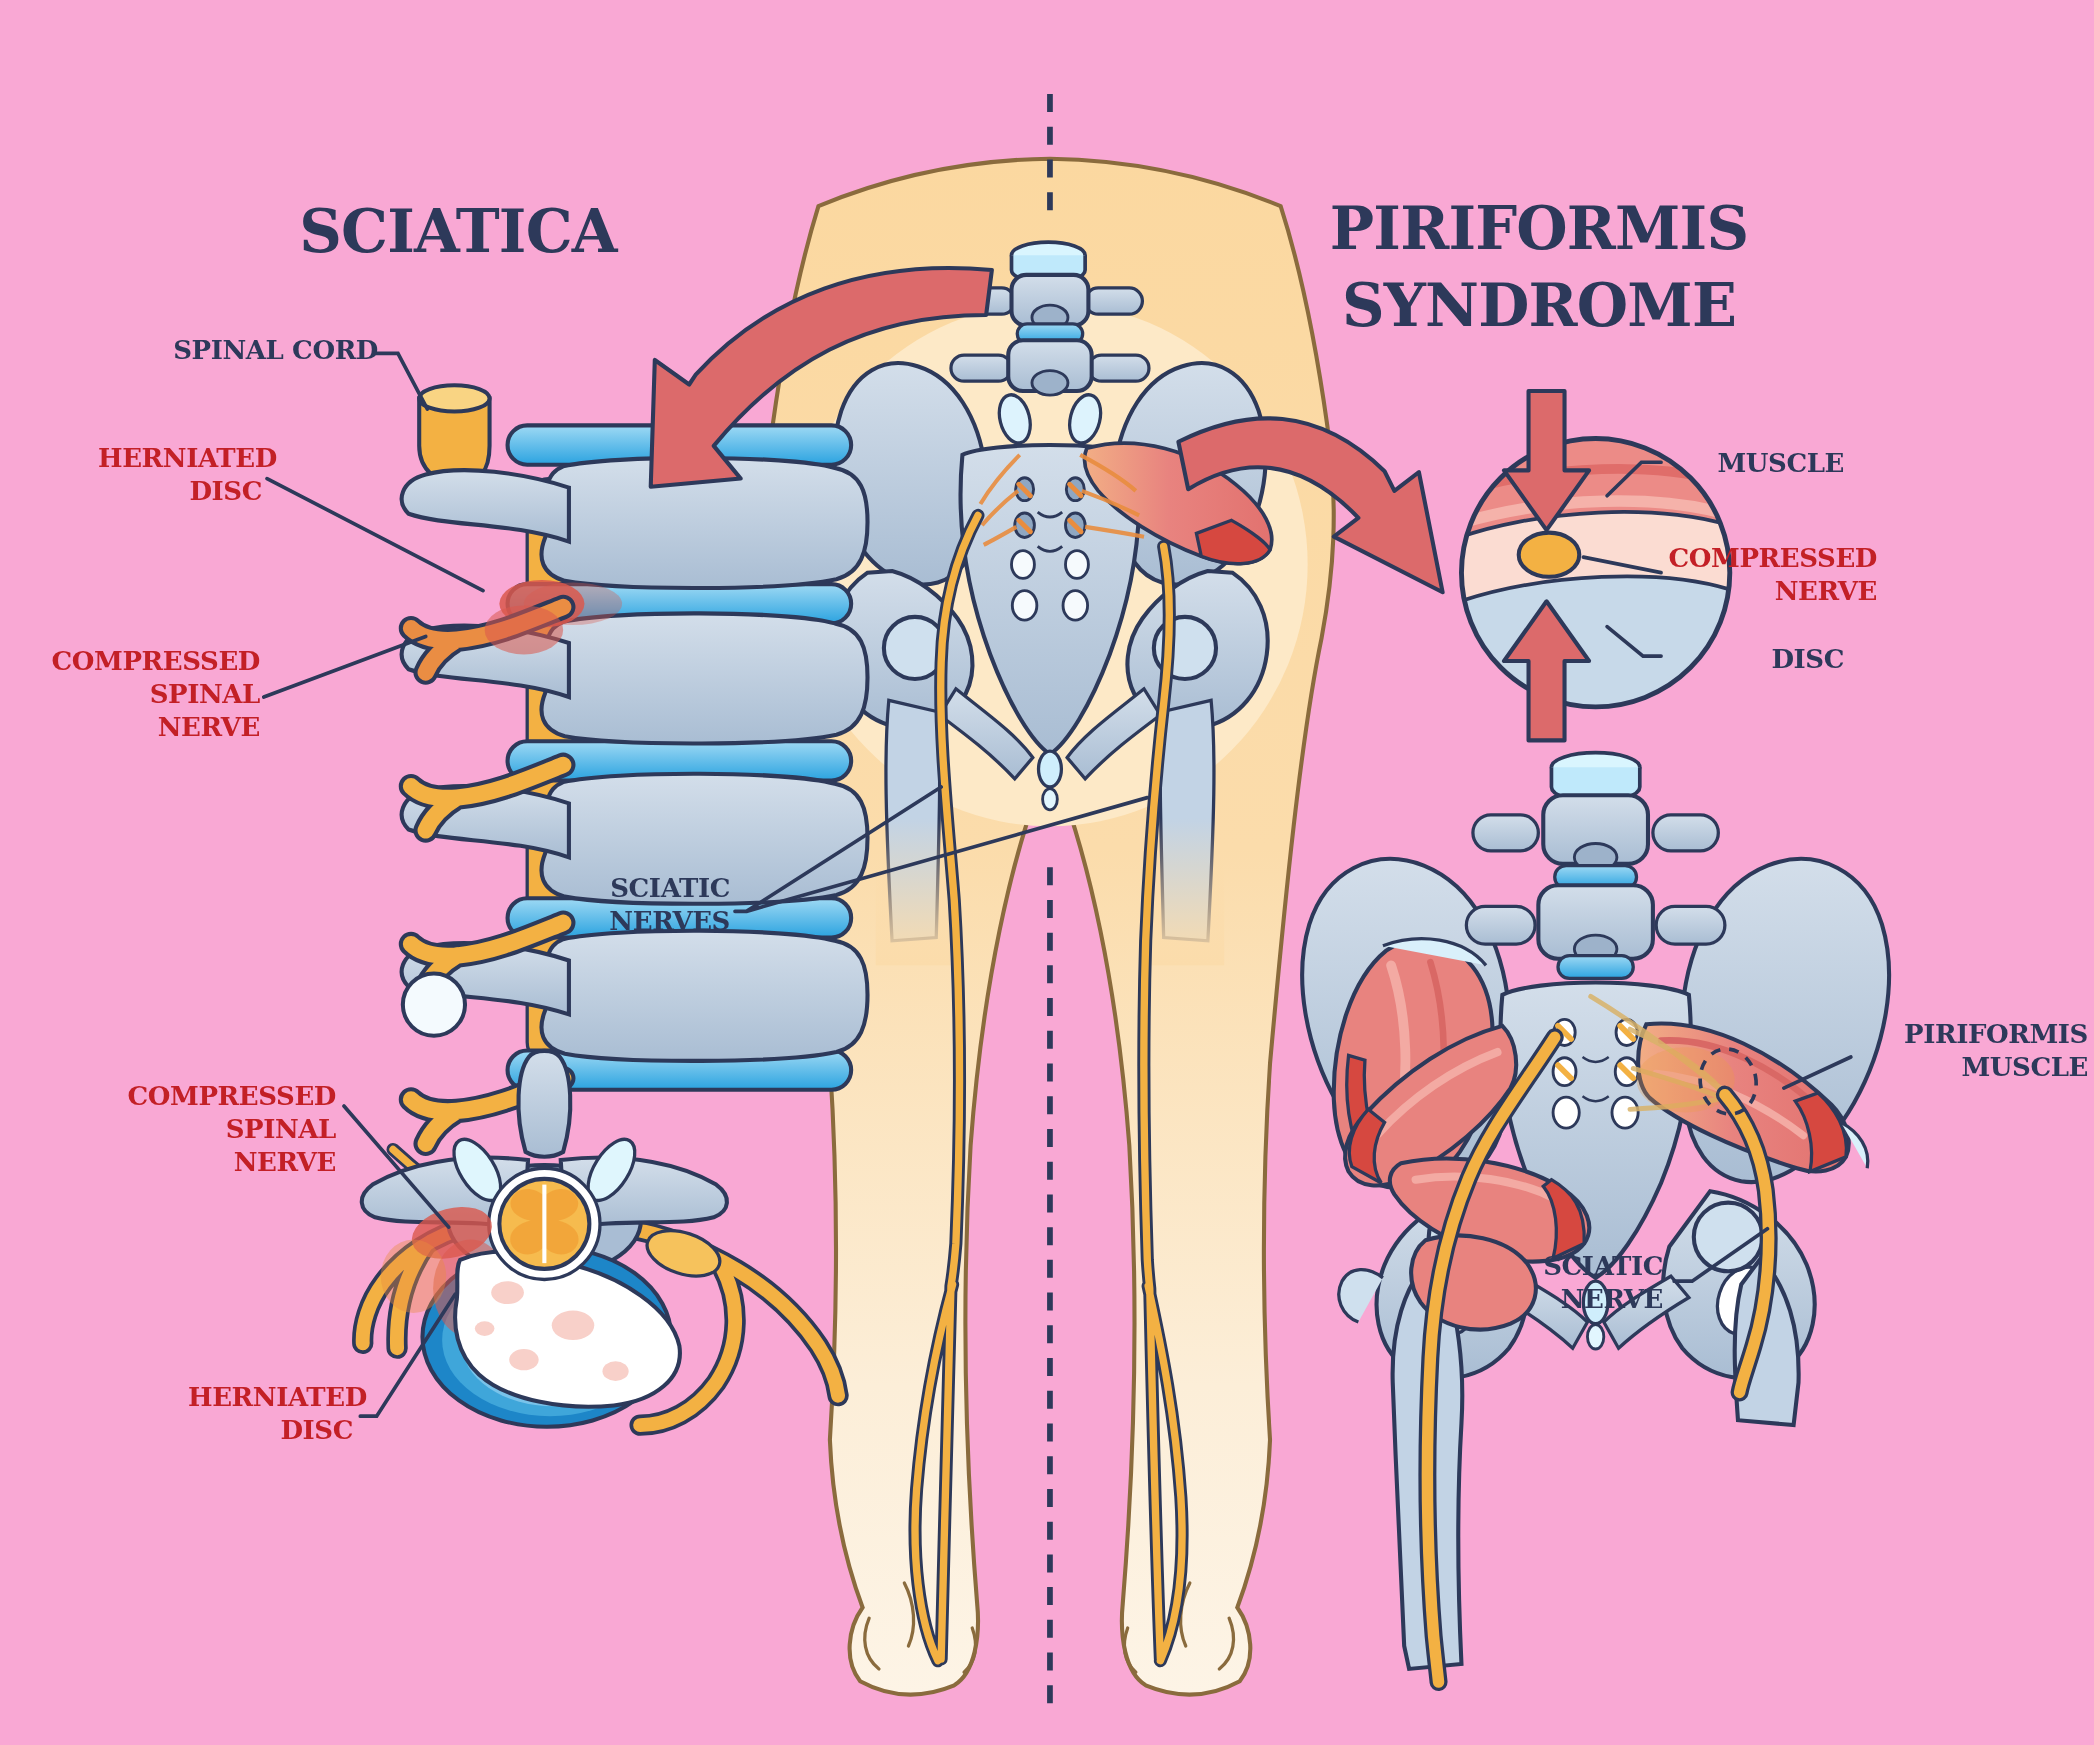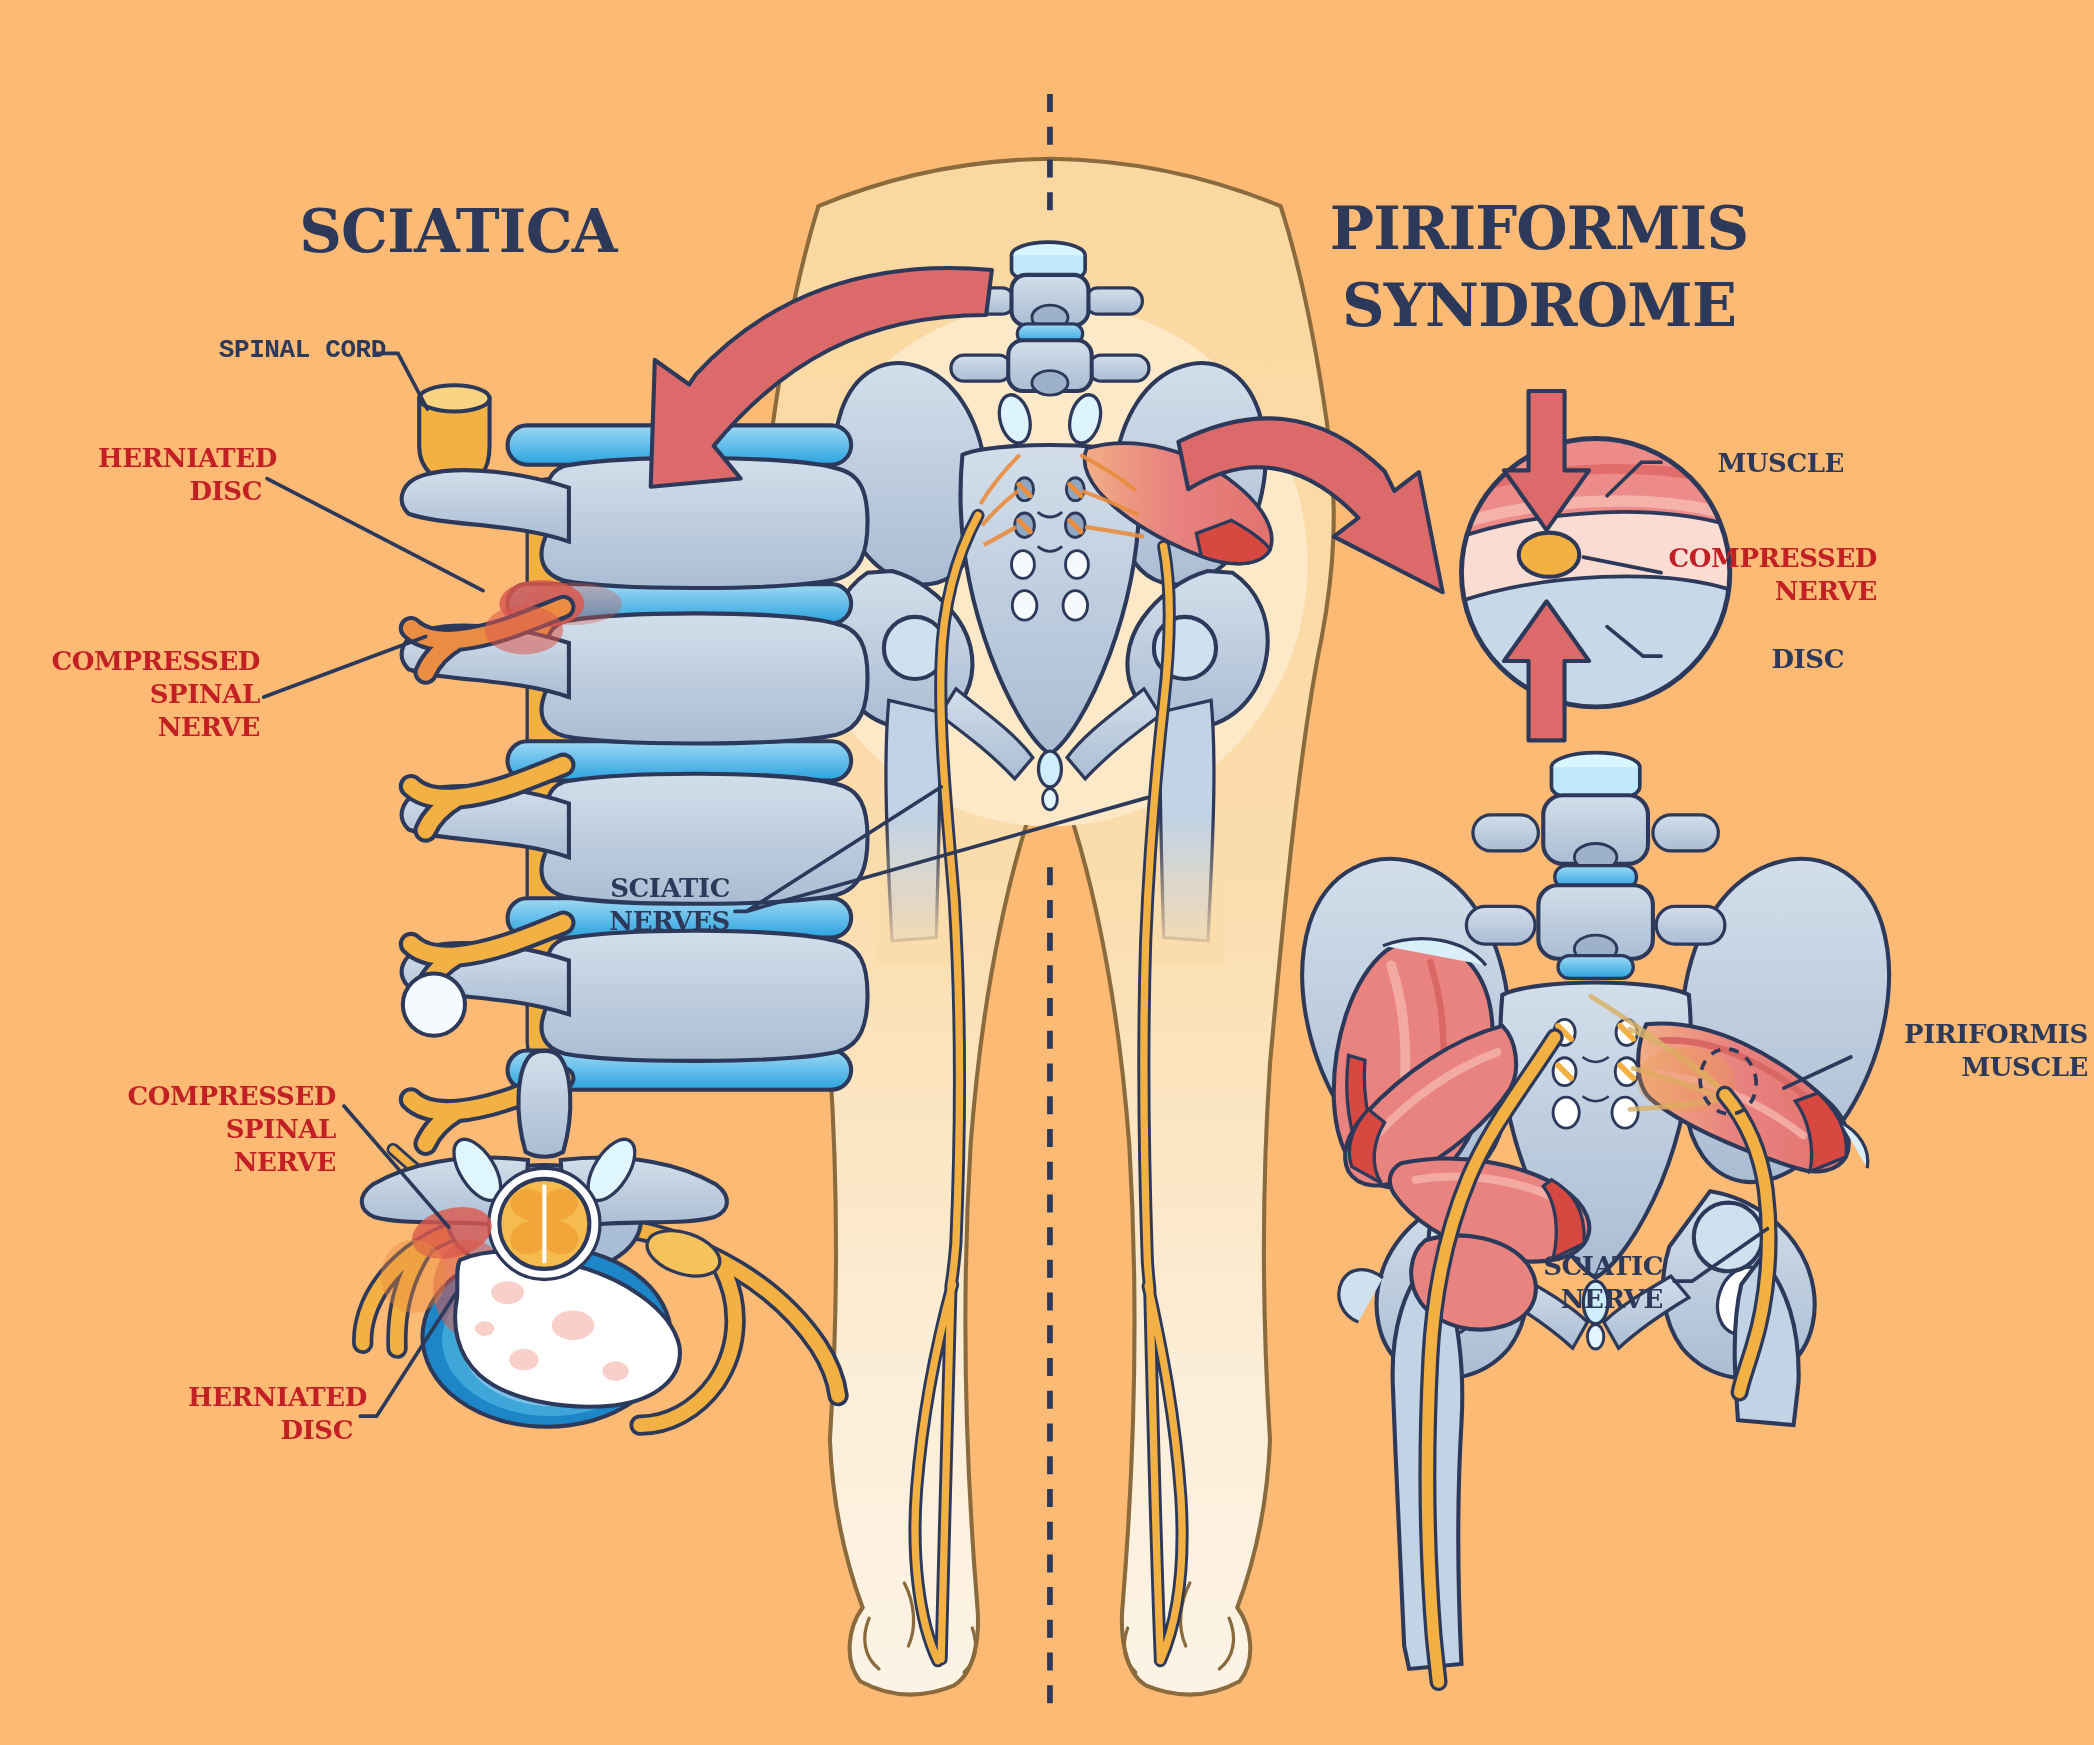--- a/index.html
+++ b/index.html
@@ -1,16 +1,16 @@
 <!DOCTYPE html>
 <html style="font-size:13px"><head>
 <meta charset="utf-8">
 <style>
   html,body{margin:0;padding:0;background:#ffffff;}
-  .stage{position:relative;width:2095px;height:1745px;background:#fdba74;overflow:hidden;
+  .stage{position:relative;width:2095px;height:1745px;background:#f9a8d4;overflow:hidden;
          font-family:"DejaVu Serif","Liberation Serif",serif;}
   .stage svg{position:absolute;left:0;top:0;}
   .lbl{position:absolute;font-weight:bold;font-size:26px;line-height:33px;letter-spacing:-0.4px;
        white-space:pre-line;}
   .title{position:absolute;font-weight:bold;font-size:59px;line-height:77px;letter-spacing:-0.8px;
          text-align:center;white-space:pre-line;}
   .navy{color:#2d395a;}
   .red{color:#c32026;}
   .ra{text-align:right;}
   .la{text-align:right;}
@@ -414,21 +414,21 @@
     <path d="M440 1731 H460 L556 1582"></path>
     <path d="M2262 1292 L2180 1330"></path>
     <path d="M2046 1566 H2068 L2160 1502"></path>
   </g>
 </svg>
 
 <div class="title navy" style="left:245px;top:193px;width:426px;">SCIATICA</div>
 <div class="title navy" style="left:1326px;top:190px;width:426px;">PIRIFORMIS
 SYNDROME</div>
 
-<div class="lbl navy ra" style="left:163px;top:334px;width:223px;font-family:Liberation Mono, monospace;">SPINAL CORD</div>
+<div class="lbl navy ra" style="left:155px;top:334px;width:223px;">SPINAL CORD</div>
 <div class="lbl red ra" style="left:98px;top:442px;width:164px;">HERNIATED
 DISC</div>
 <div class="lbl red ra" style="left:49px;top:645px;width:211px;">COMPRESSED
 SPINAL NERVE</div>
 <div class="lbl navy ra" style="left:573px;top:872px;width:157px;">SCIATIC
 NERVES</div>
 
 <div class="lbl navy la" style="left:1664px;top:447px;width:180px;">MUSCLE</div>
 <div class="lbl red la" style="left:1664px;top:542px;width:213px;">COMPRESSED
 NERVE</div>

